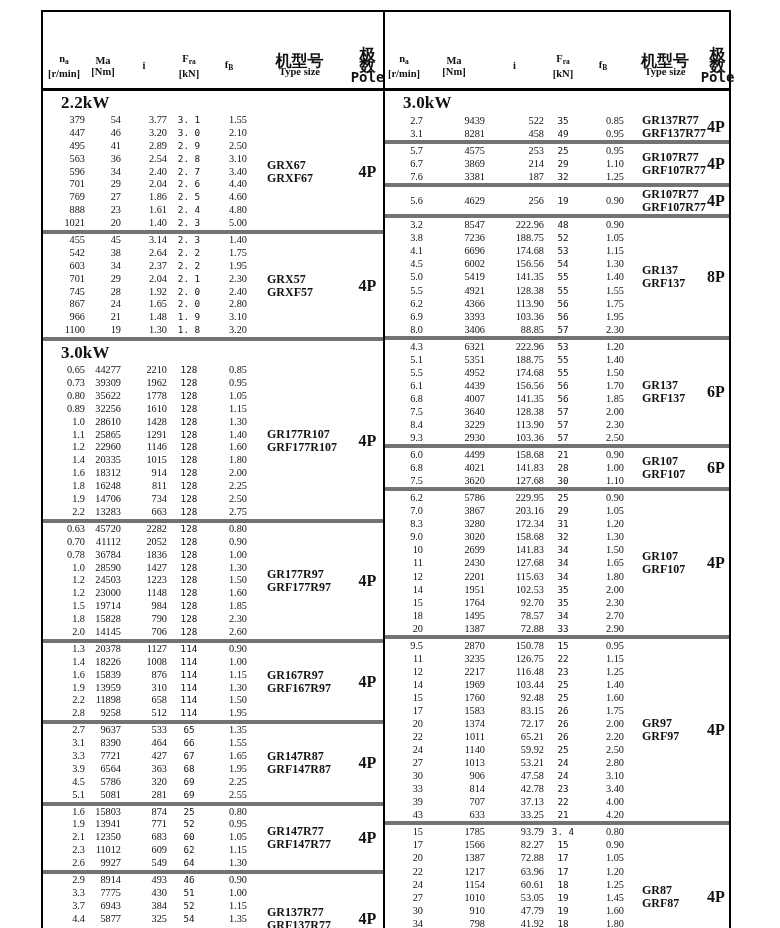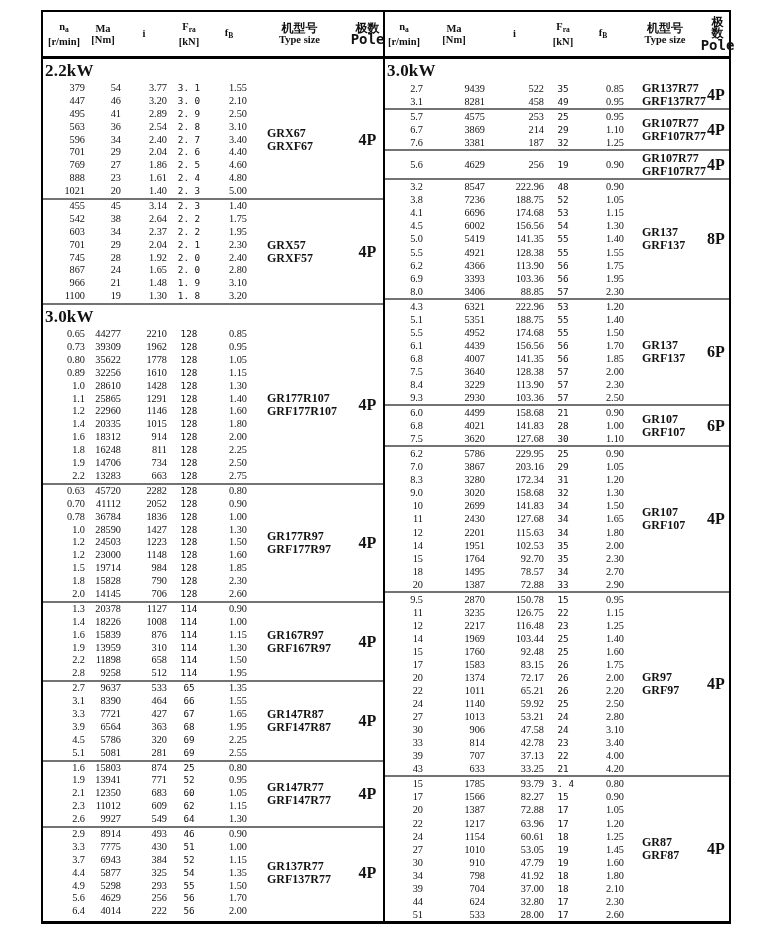--- a/index.html
+++ b/index.html
@@ -3,31 +3,31 @@
 <meta charset="utf-8">
 <style>
   html,body{margin:0;padding:0;background:#ffffff;}
   .page{position:relative;width:780px;height:928px;background:#ffffff;overflow:hidden;
         font-family:"Liberation Serif","DejaVu Serif",serif;color:#111;}
   .spec-table{position:absolute;left:41px;top:10px;width:690px;box-sizing:border-box;
         border:2px solid #000;border-bottom-width:3px;display:flex;background:#fff;}
   .half{box-sizing:border-box;}
   .half.left{width:342px;border-right:2px solid #000;}
   .half.right{width:344px;}
-  .hrow{display:grid;height:44px;border-bottom:3px solid #000;}
+  .hrow{display:grid;height:44px;border-bottom:3px solid #000;margin-top:32px;}
   .half.left .hrow, .half.left .row{grid-template-columns:42px 36px 46px 44px 36px 105px 31px;}
   .half.right .hrow, .half.right .row{grid-template-columns:38px 62px 59px 38px 42px 82px 23px;}
   .hcell{display:flex;flex-direction:column;align-items:center;justify-content:center;
         font-weight:bold;font-size:10.5px;line-height:11.5px;text-align:center;}
   .hcell sub{font-size:7.5px;vertical-align:-2px;}
-  .hcell .cjk{font-size:12px;font-family:"Liberation Serif","DejaVu Serif",sans-serif;}
+  .hcell .cjk{font-size:16px;font-family:"Liberation Serif","DejaVu Serif",sans-serif;}
   .hcell .mono{font-family:"DejaVu Sans Mono",monospace;font-size:14px;}
   .section-title{height:23px;box-sizing:border-box;padding:2px 0 0 2px;
-        font-size:17px;font-weight:bold;letter-spacing:0.2px;}
-  .block{position:relative;border-bottom:2px solid #737373;}
+        font-size:17px;font-weight:bold;letter-spacing:0.2px;margin-left:16px;}
+  .block{position:relative;border-bottom:4px solid #737373;}
   .section:last-child .block:last-child{border-bottom:none;}
   .block.tall{padding:7px 0;}
   .row{display:grid;height:12.9px;line-height:12.9px;font-size:10.3px;}
   .half.right .row{height:13.05px;line-height:13.05px;}
   .cell{overflow:visible;white-space:pre;}
   .c-na,.c-ma,.c-i{text-align:right;}
   .c-fra{text-align:center;font-family:"DejaVu Sans Mono",monospace;font-size:9.3px;}
   .c-fb{text-align:right;}
   .type-label{position:absolute;top:50%;transform:translateY(-50%);
         font-weight:bold;font-size:12px;line-height:13px;white-space:nowrap;}

